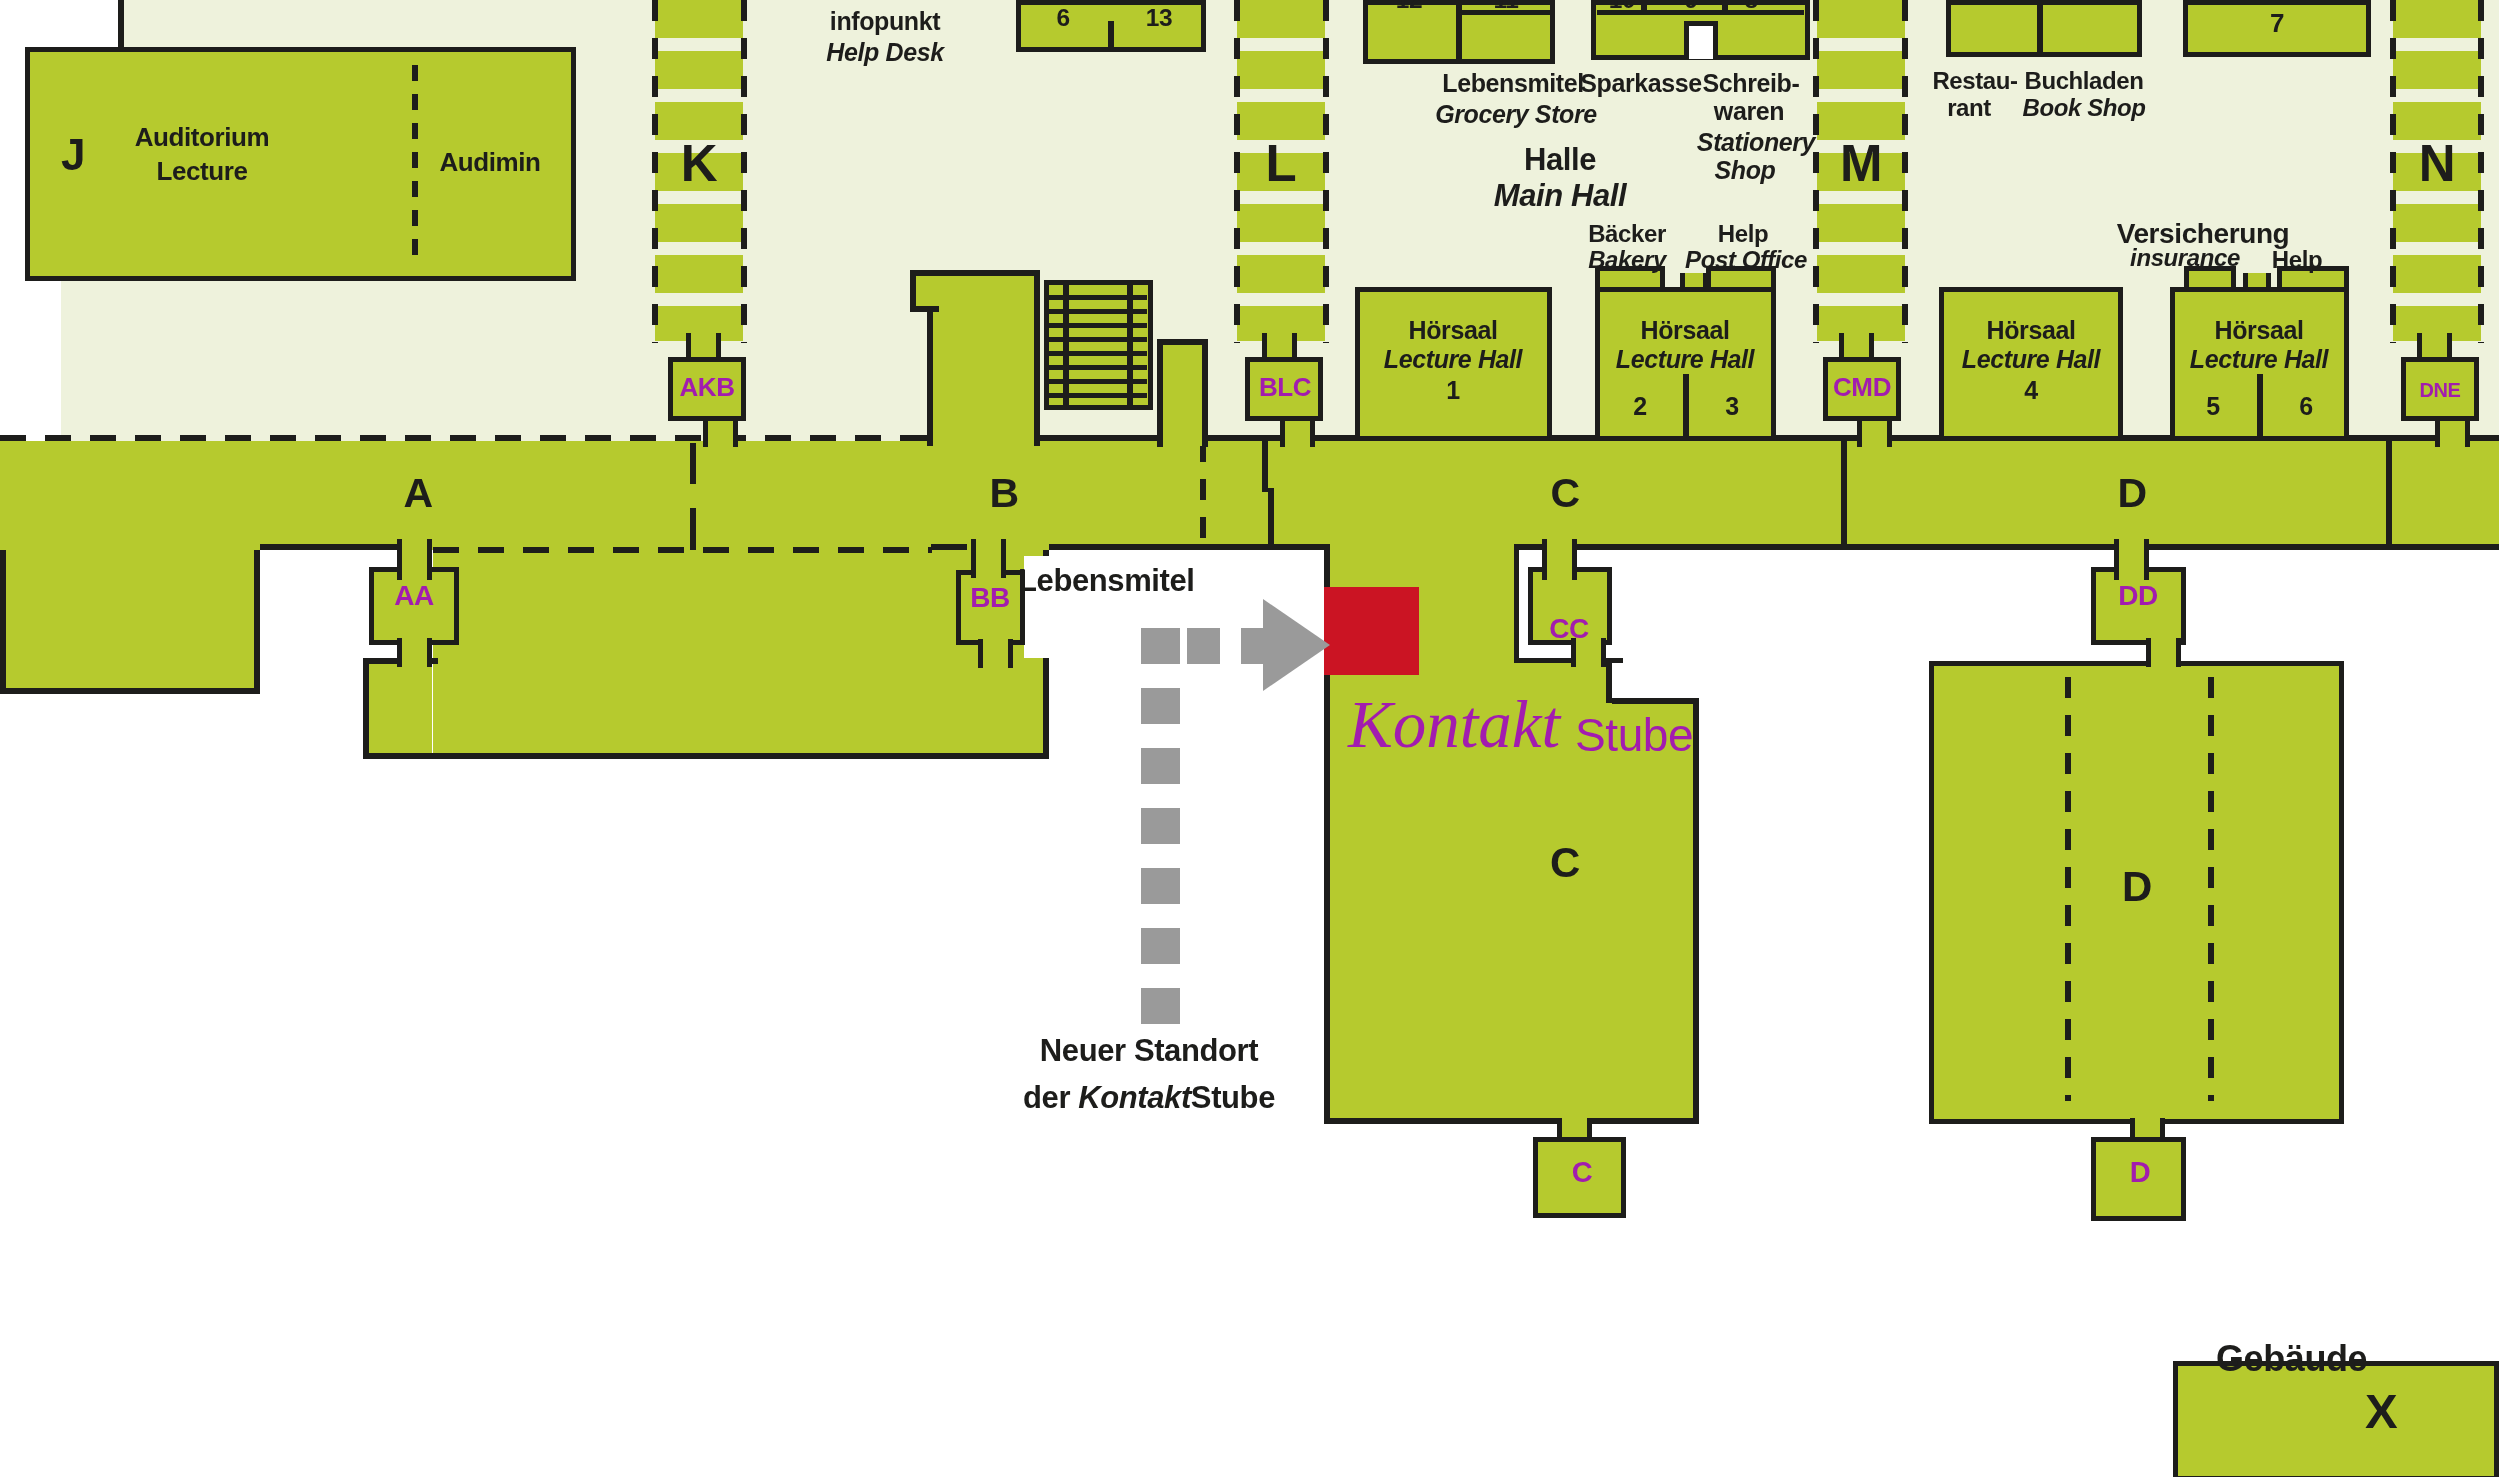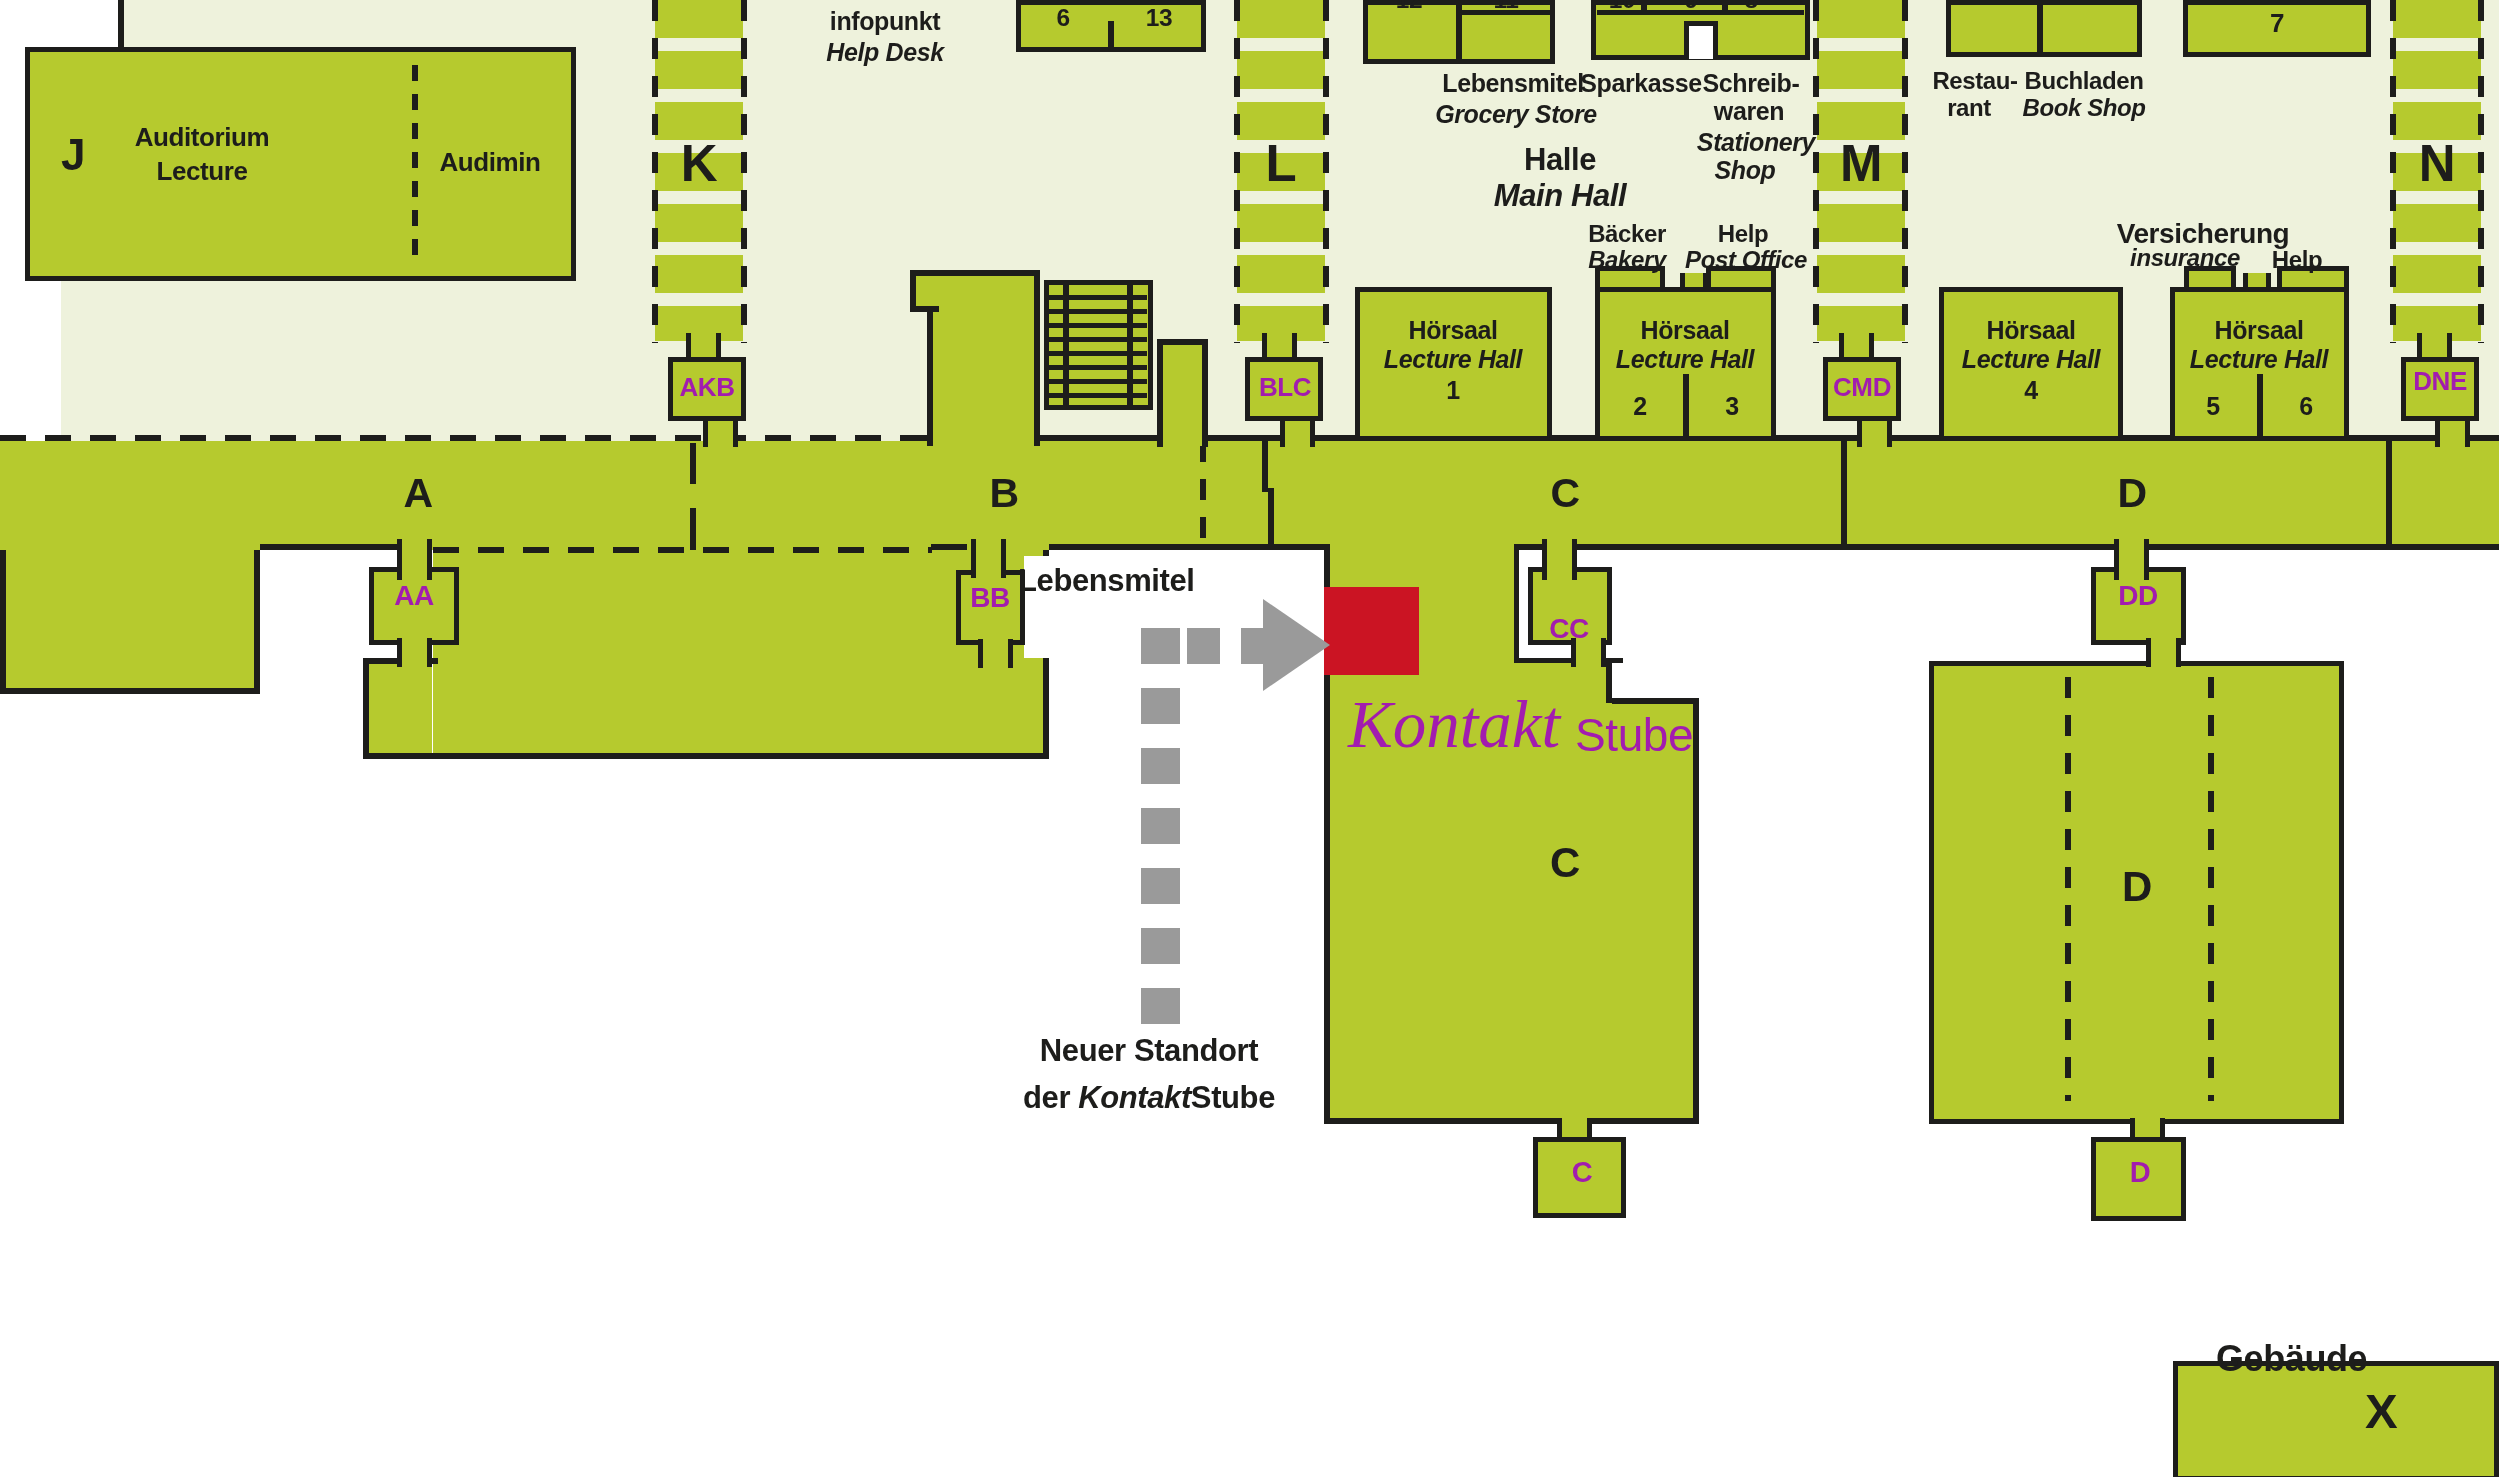--- a/index.html
+++ b/index.html
@@ -111,21 +111,21 @@
   <div class="a blk" style="left:1823px;top:357px;width:78px;height:64px"></div>
   <div class="t wt c" style="left:1862px;top:374px;font-size:26px">CMD</div>
 
   <div class="a stripes" style="left:2393px;top:0;width:88px;height:341px"></div>
   <div class="a vd" style="left:2390px;top:0;height:343px"></div>
   <div class="a vd" style="left:2478px;top:0;height:343px"></div>
   <div class="t c" style="left:2437px;top:137px;font-size:51px">N</div>
   <div class="a neck" style="left:2417px;top:333px;width:35px;height:29px"></div>
   <div class="a neck" style="left:2435px;top:415px;width:35px;height:32px"></div>
   <div class="a blk" style="left:2401px;top:357px;width:78px;height:64px"></div>
-  <div class="t wt c" style="left:2440px;top:368px;font-size:26px">DNE</div>
+  <div class="t wt c" style="left:2440px;top:380px;font-size:20px">DNE</div>
 
   <div class="a blk" style="left:1016px;top:0;width:190px;height:52px"></div>
   <div class="a ln" style="left:1108px;top:21px;width:5.7px;height:31px"></div>
   <div class="t c" style="left:1063px;top:4.9px">6</div>
   <div class="t c" style="left:1159px;top:4.9px">13</div>
 
   <div class="a blk" style="left:1363px;top:0;width:192px;height:64px"></div>
   <div class="a ln" style="left:1456px;top:0;width:5.7px;height:64px"></div>
   <div class="a ln" style="left:1456px;top:9.8px;width:99px;height:5.7px"></div>
   <div class="t c" style="left:1409px;top:-13px">12</div>

